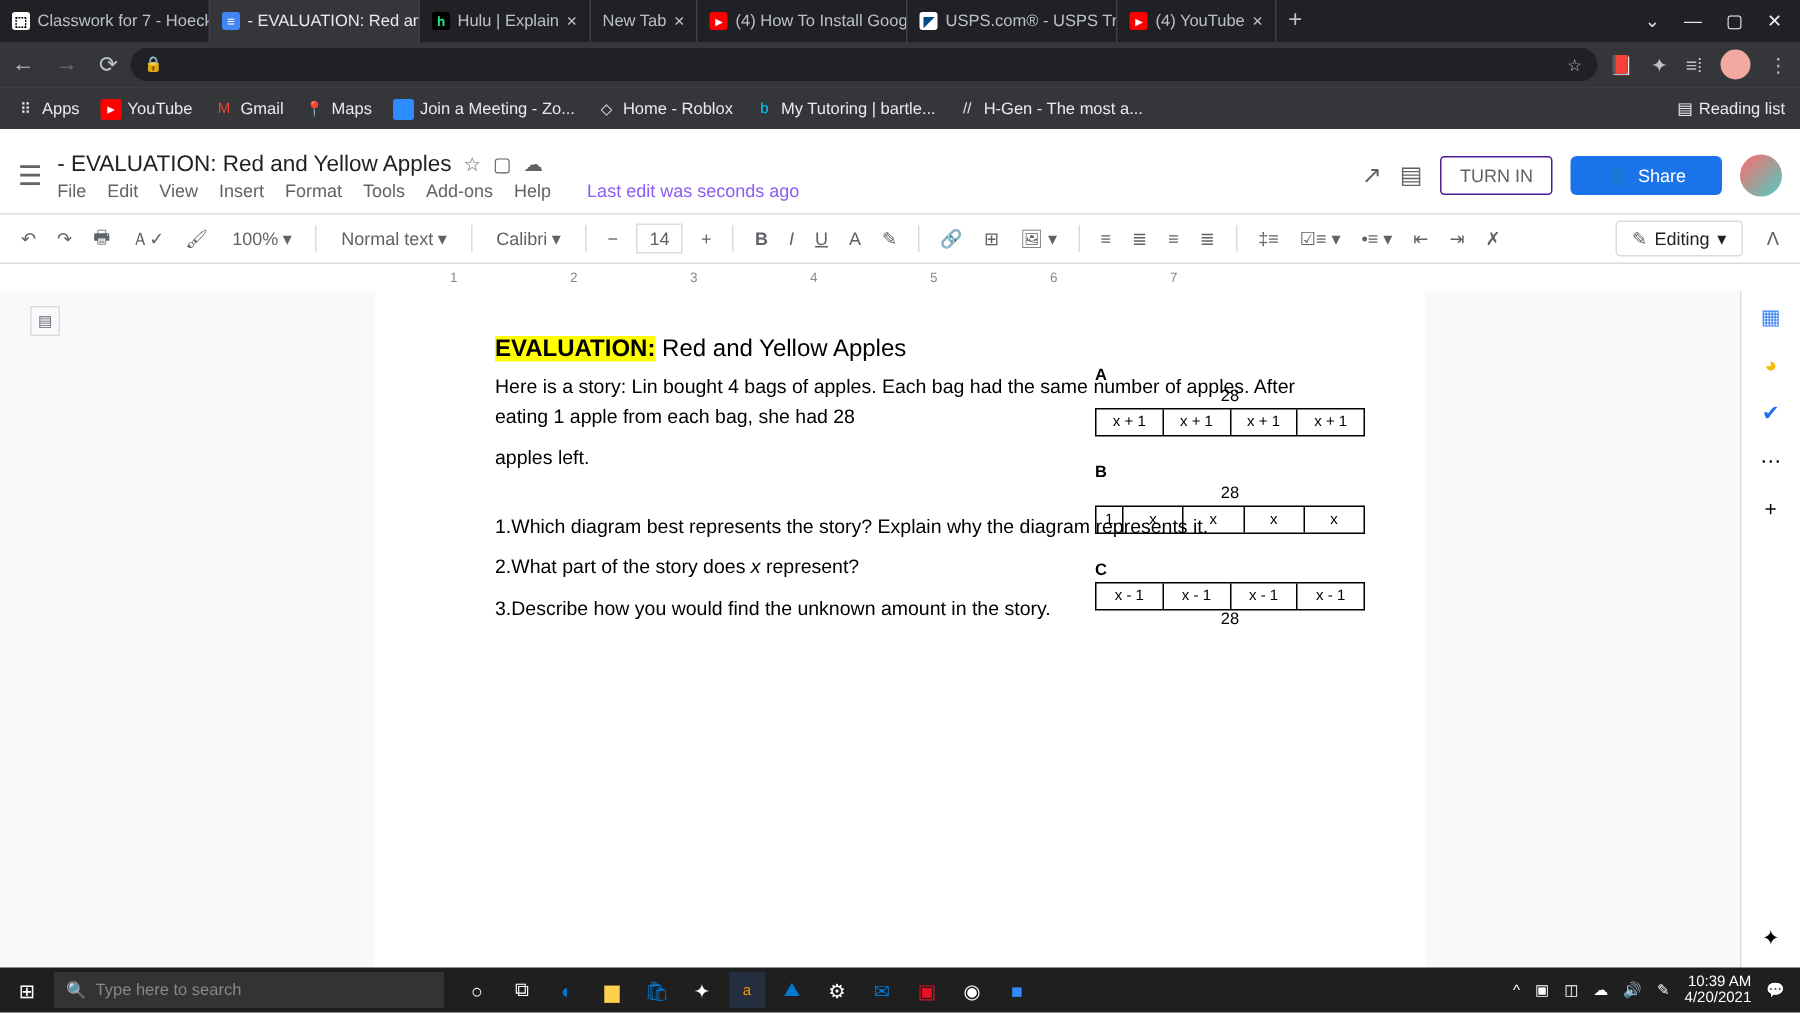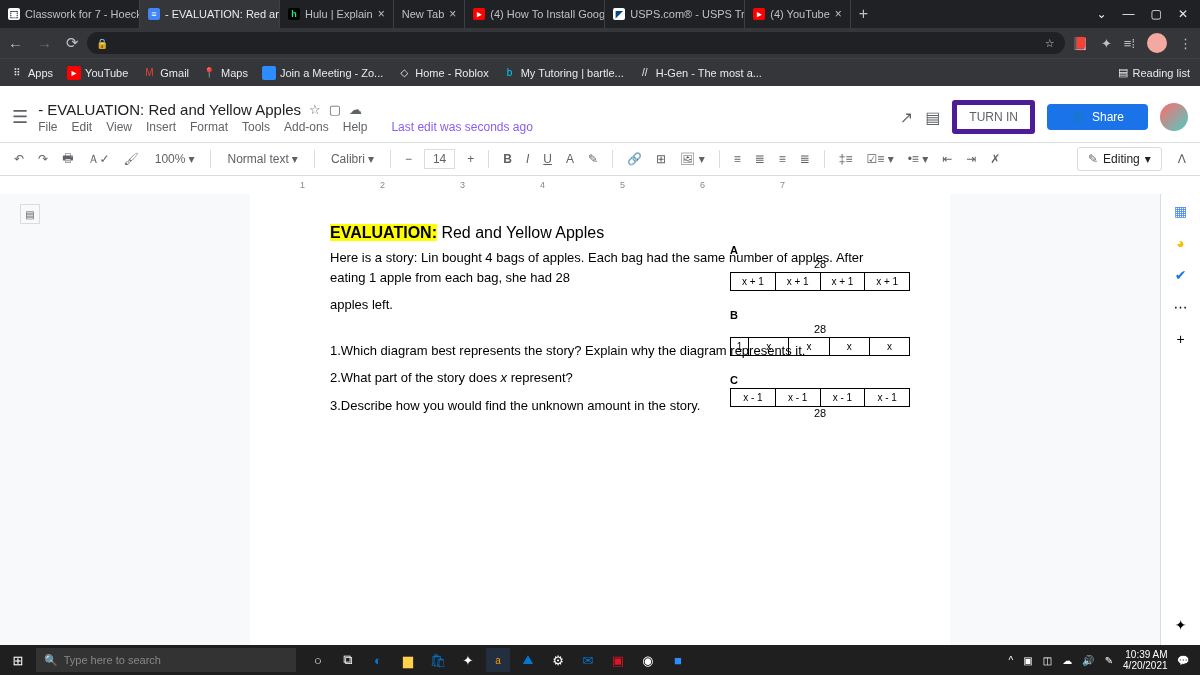--- a/index.html
+++ b/index.html
@@ -31,21 +31,21 @@
 
 .docs-header { height: 56px; display: flex; align-items: center; padding: 6px 12px 0 12px; background: #fff; }
 .hamburger { font-size: 18px; color: #5f6368; margin-right: 10px; }
 .doc-title-area { display: flex; flex-direction: column; gap: 2px; }
 .doc-title-row { display: flex; align-items: center; gap: 8px; font-size: 15px; color: #202124; }
 .doc-star { color: #5f6368; font-size: 13px; }
 .doc-menu { display: flex; gap: 14px; font-size: 12px; color: #5f6368; }
 .doc-menu-item { }
 .last-edit { margin-left: 10px; color: #8b5cf6; font-size: 12px; }
 .docs-header-right { margin-left: auto; display: flex; align-items: center; gap: 12px; }
-.turn-in-box { border: 5px solid #4c1d95; padding: 5px 12px; font-size: 12px; color: #5f6368; border-radius: 3px; }
+.turn-in-box { border: 1px solid #4c1d95; padding: 5px 12px; font-size: 12px; color: #5f6368; border-radius: 3px; }
 .share-btn { background: #1a73e8; color: #fff; padding: 6px 24px; border-radius: 4px; font-size: 12px; display: flex; align-items: center; gap: 6px; }
 .meet-avatar { width: 28px; height: 28px; border-radius: 50%; background: linear-gradient(135deg,#ff6b6b,#4ecdc4); }
 
 
 .toolbar { height: 34px; border-top: 1px solid #dadce0; border-bottom: 1px solid #dadce0; display: flex; align-items: center; padding: 0 10px; gap: 6px; font-size: 12px; color: #5f6368; }
 .tool-btn { padding: 3px 4px; display: flex; align-items: center; }
 .tool-sep { width: 1px; height: 18px; background: #dadce0; margin: 0 4px; }
 .zoom-sel, .style-sel, .font-sel, .size-sel { display: flex; align-items: center; gap: 3px; padding: 2px 6px; }
 .size-box { border: 1px solid #dadce0; padding: 2px 8px; margin: 0 2px; }
 .editing-btn { margin-left: auto; display: flex; align-items: center; gap: 5px; border: 1px solid #dadce0; padding: 4px 10px; border-radius: 3px; color: #202124; }

